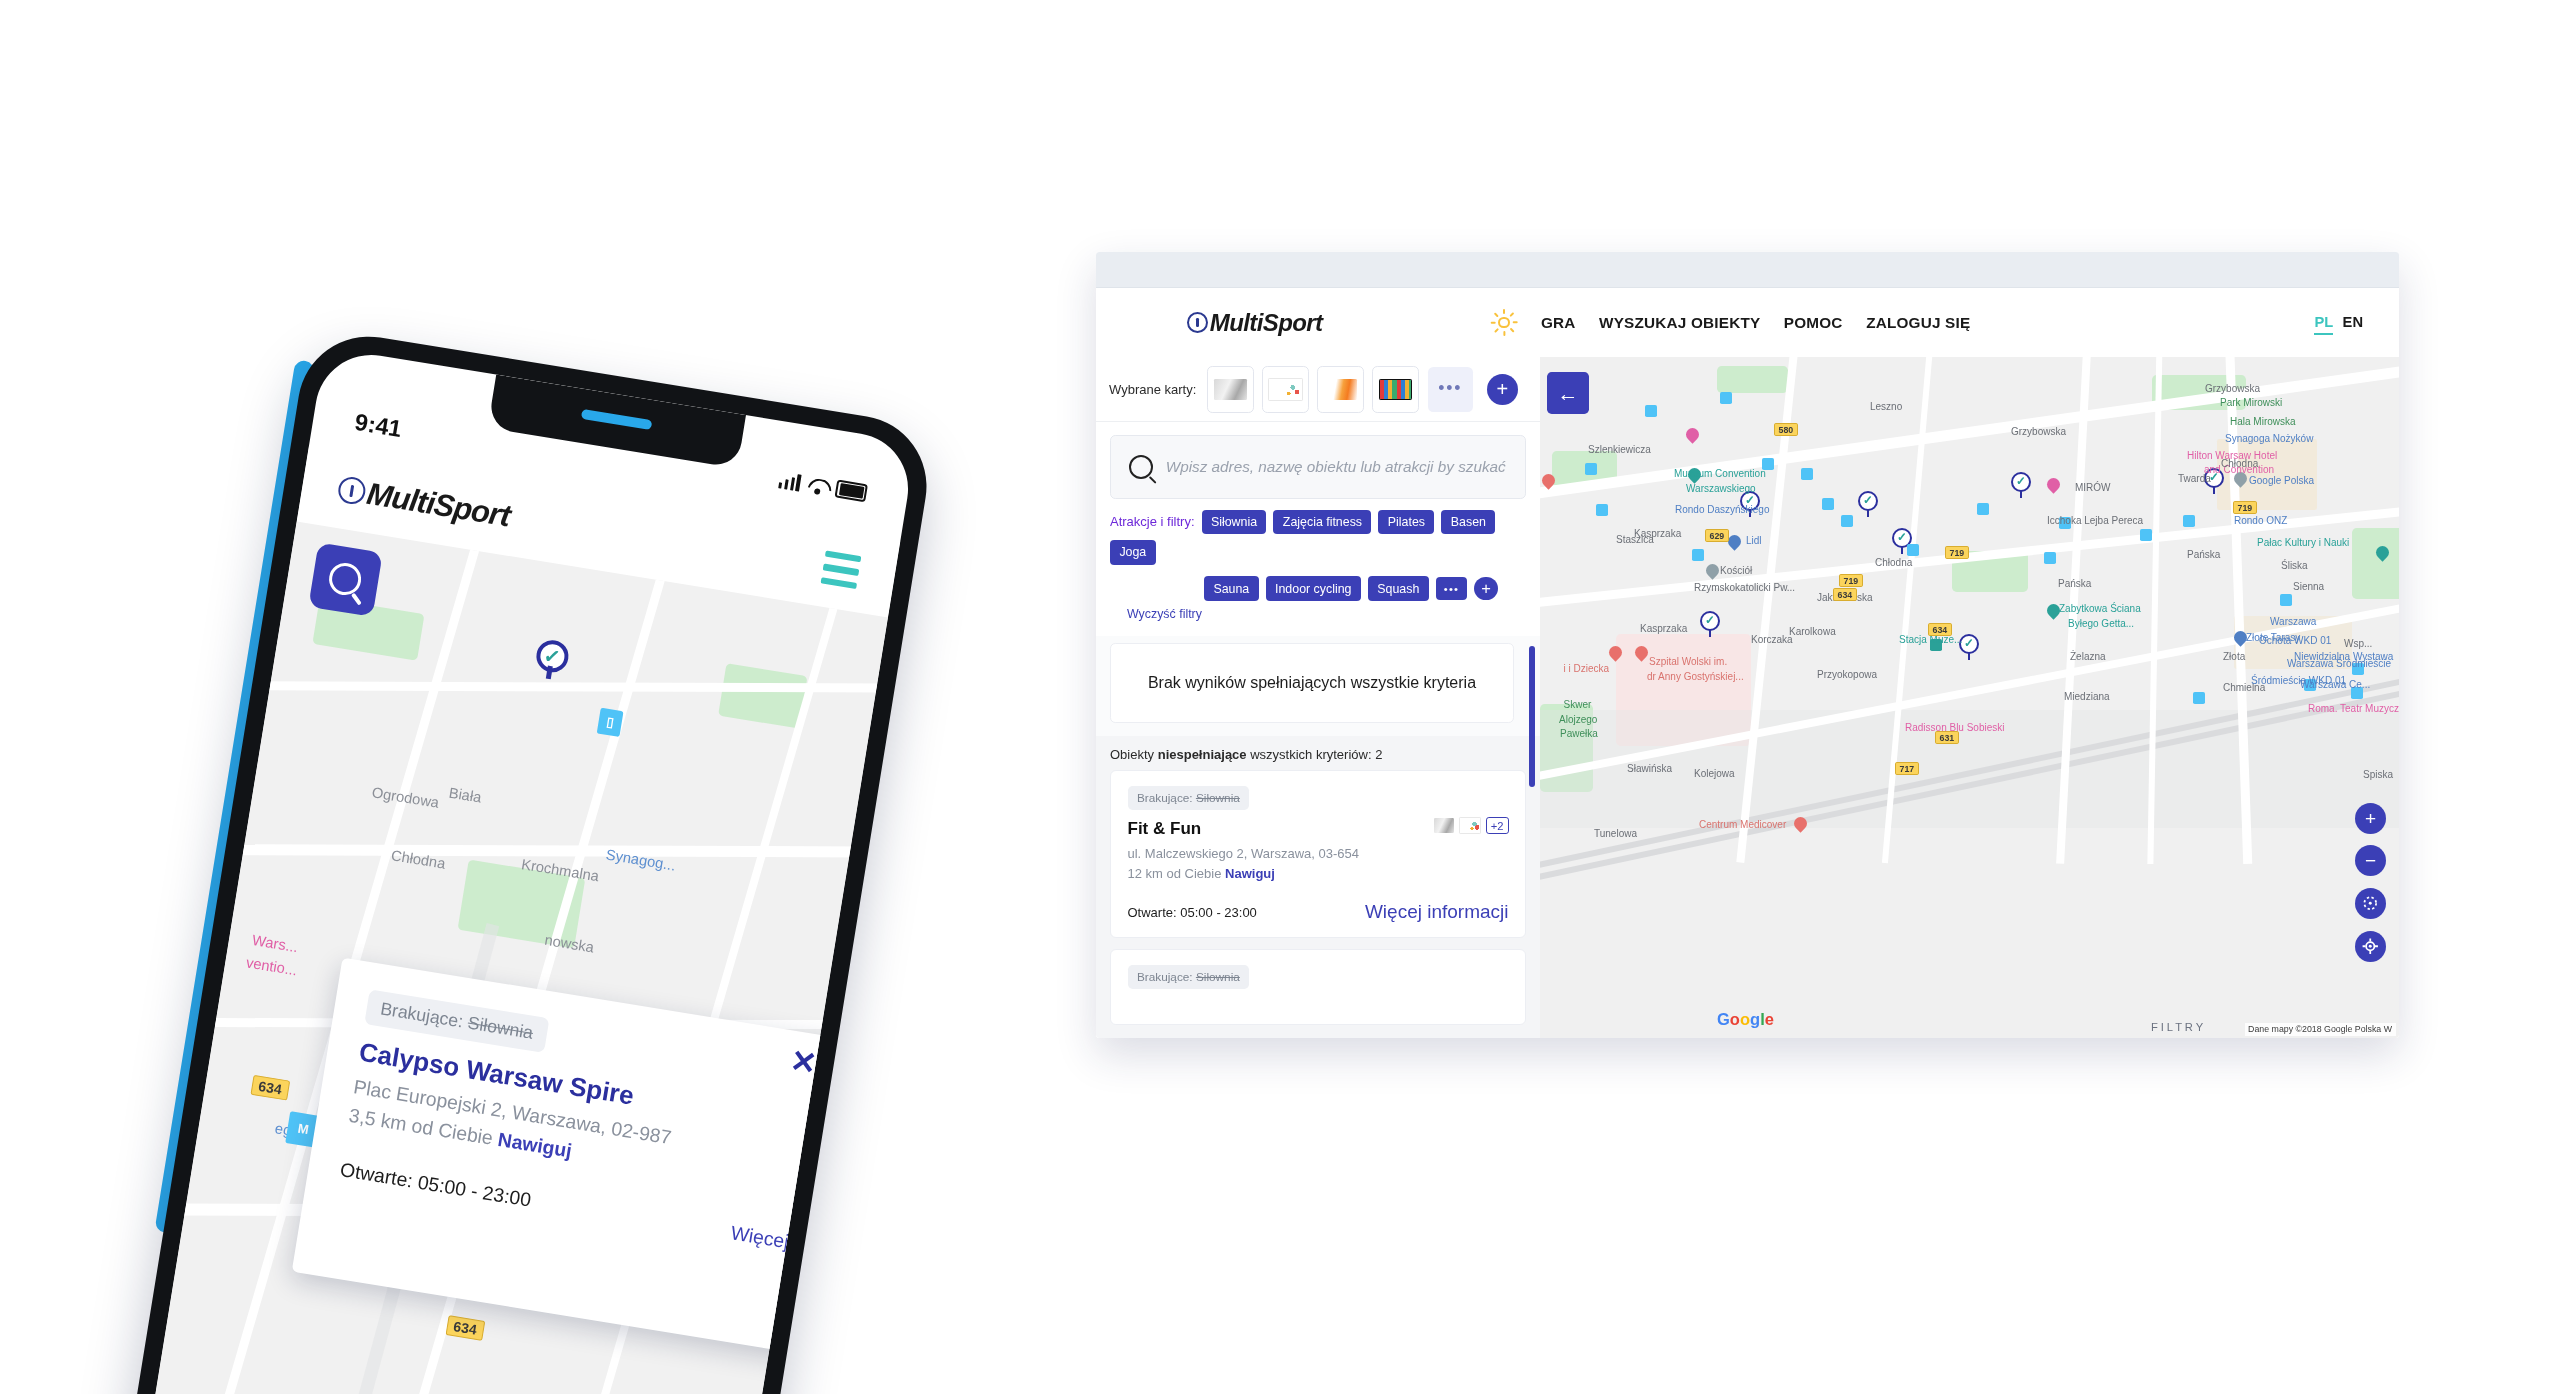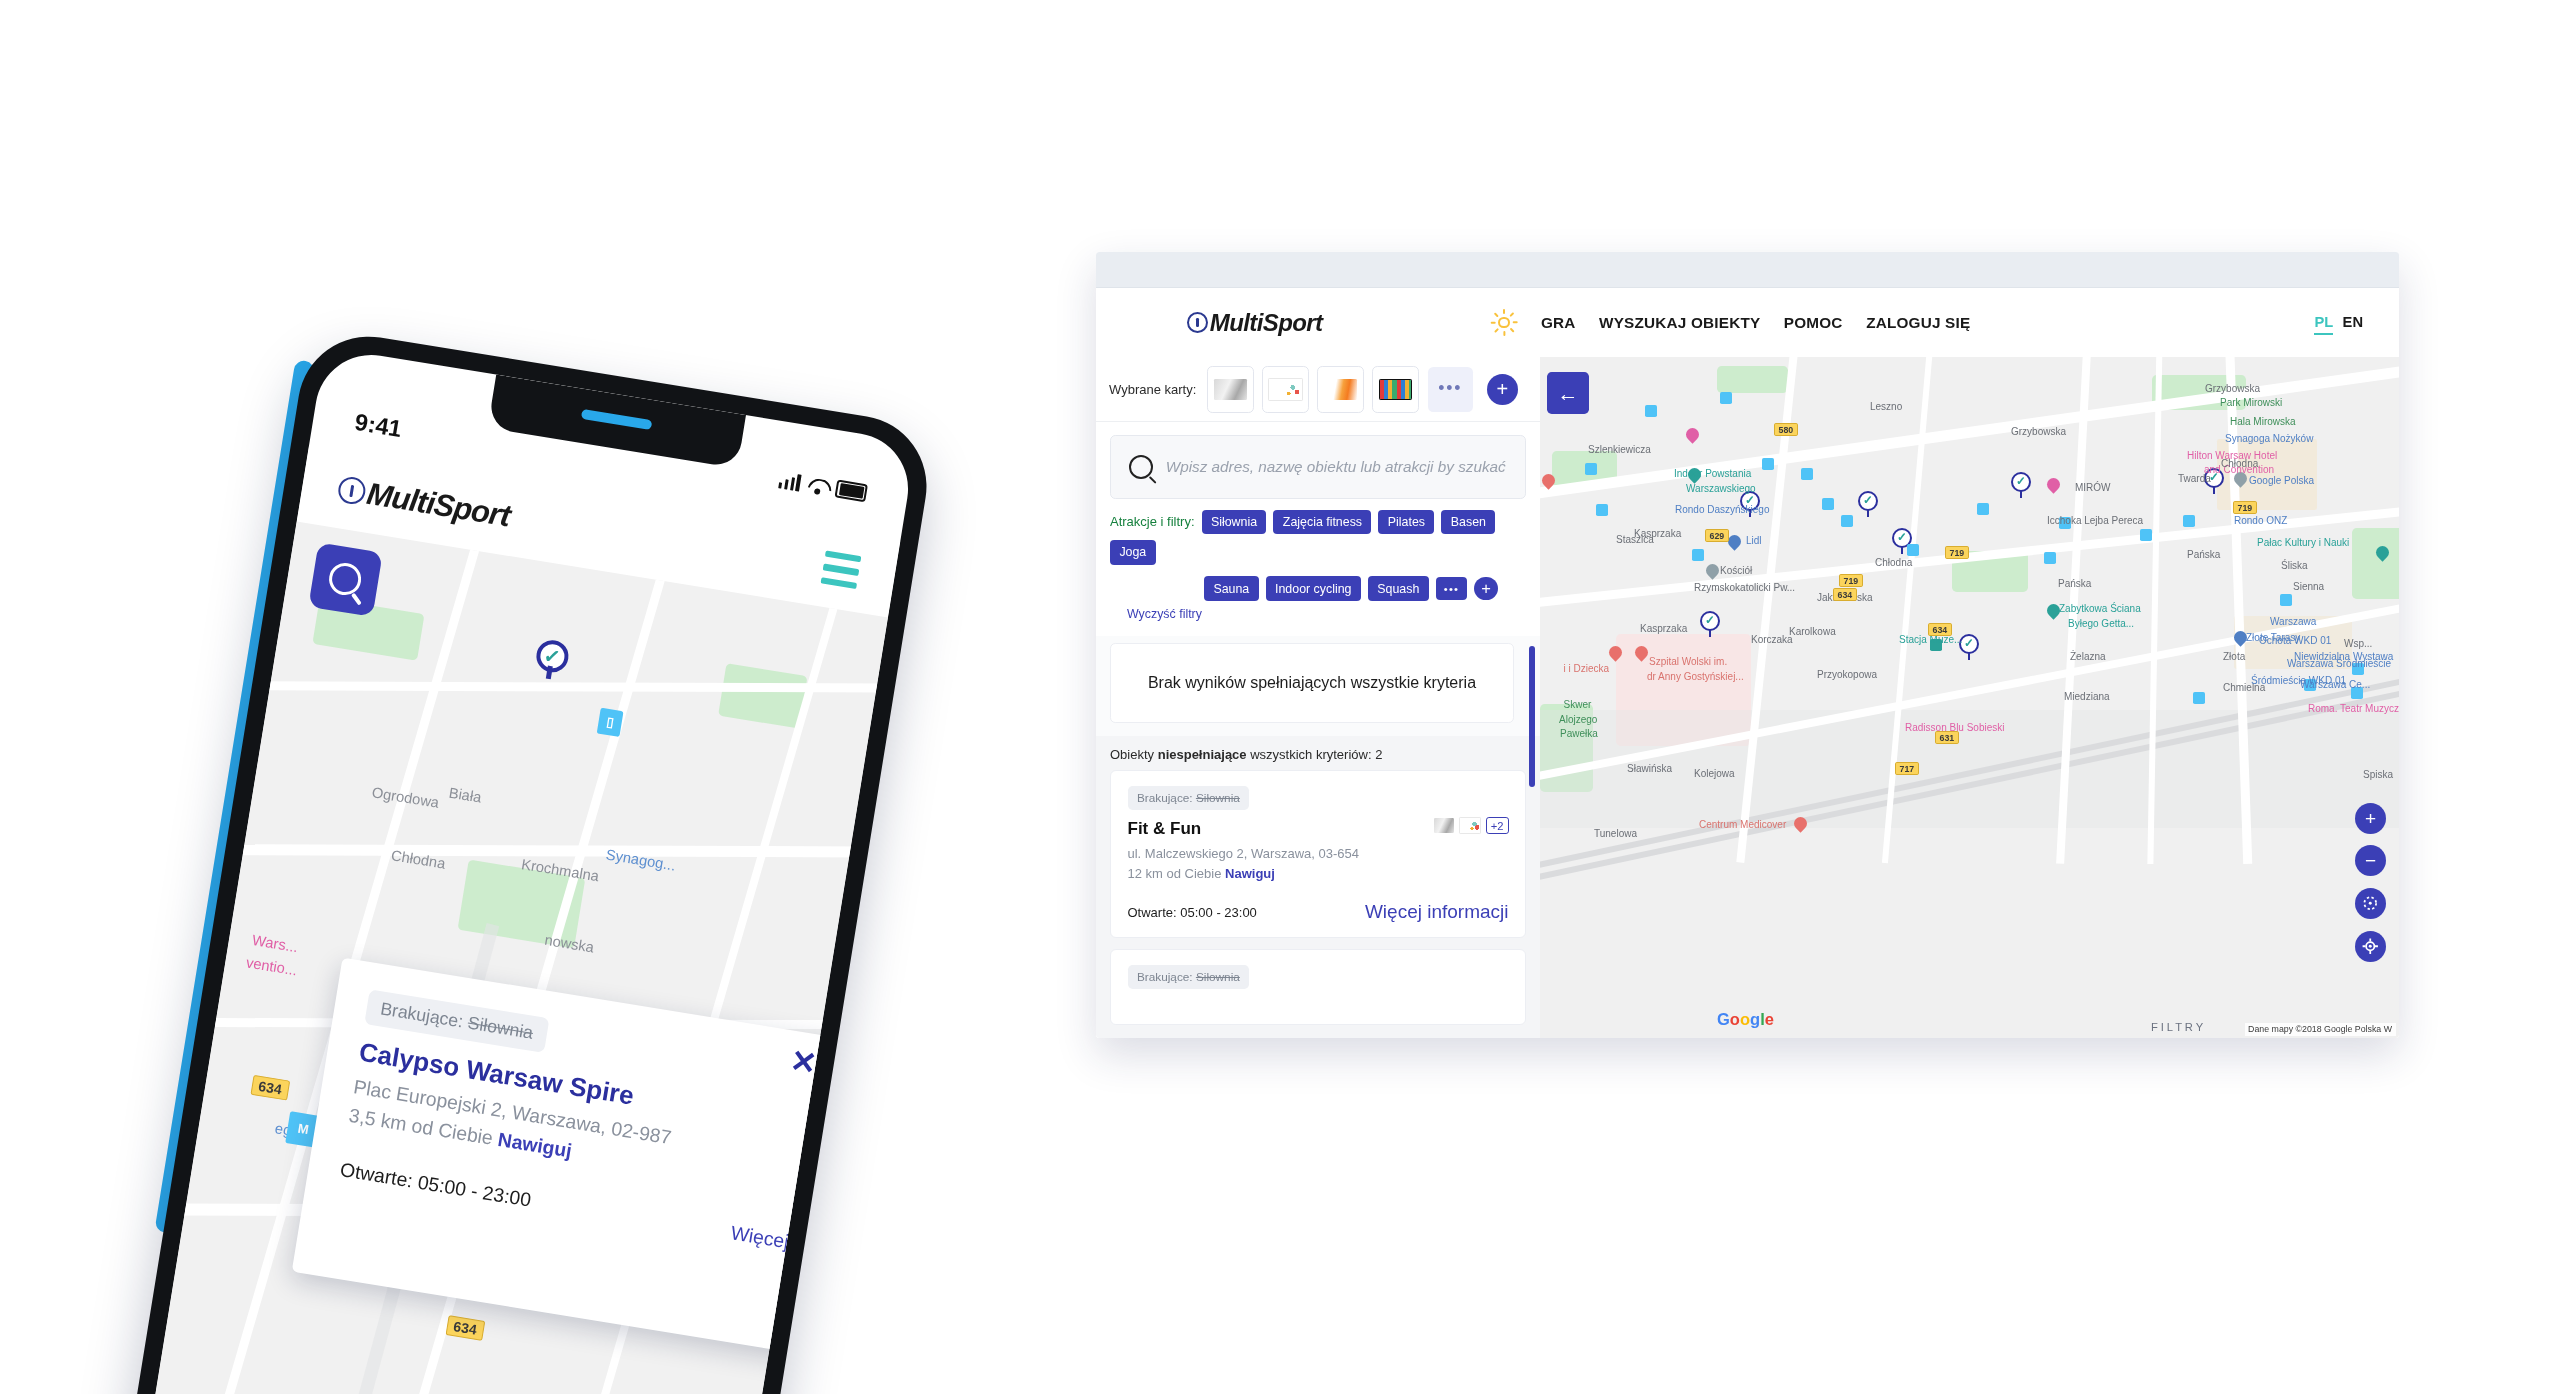--- a/index.html
+++ b/index.html
@@ -60,21 +60,21 @@
   .search-wrap{background:#fff;padding:13px 14px 5.9px 14px;}
   .search-box{height:62px;background:#f7f8fa;border:0.6px solid #e6e9ef;border-radius:5.3px;
               display:flex;align-items:center;padding:0 17.7px;}
   .mag{width:20px;height:20px;border:2.4px solid #222;border-radius:50%;position:relative;flex:none;}
   .mag::after{content:"";position:absolute;right:-6.5px;bottom:-4.7px;width:9.4px;height:2.4px;
               background:#222;transform:rotate(45deg);border-radius:1.2px;}
   .search-ph{margin-left:13px;font-size:15.3px;font-style:italic;color:#9aa1ad;}
 
   .filters{background:#fff;padding:4.7px 14px 15.3px 14px;display:flex;flex-wrap:wrap;
            align-items:center;gap:5.9px 7px;}
-  .filters-label{font-size:13px;color:#15803d;white-space:nowrap;}
+  .filters-label{font-size:13px;color:#6d28d9;white-space:nowrap;}
   .chip{background:#3b3fb6;color:#fff;font-size:12.4px;border-radius:4.1px;padding:5.3px 9.4px;
         white-space:nowrap;cursor:pointer;}
   .chip.dots{padding:5.3px 8.2px;font-size:11.2px;letter-spacing:1.2px;}
   .chip.plus{width:23.5px;height:23.5px;border-radius:50%;padding:0;display:flex;
              align-items:center;justify-content:center;font-size:16.5px;}
   .clear-filters{font-size:12.4px;color:#3b3fb6;cursor:pointer;white-space:nowrap;margin-left:17px;}
 
   .res-head{padding:11.8px 14px 9.4px 14px;font-size:13px;color:#2a2a2a;line-height:1.45;}
   .res-empty-wrap{background:#fafbfc;padding:7px 26px 13px 14px;position:relative;}
   .res-empty{background:#fff;border:0.6px solid #eceef3;border-radius:5.3px;height:78px;
@@ -465,21 +465,21 @@
           <div class="mlabel teal" style="left: 359px; top: 277px;">Stacja Muze...</div>
           <div class="mlabel pink" style="left: 365px; top: 365px;">Radisson Blu Sobieski</div>
           <div class="mlabel red" style="left: 159px; top: 462px;">Centrum Medicover</div>
           <div class="mlabel" style="left: 54px; top: 471px;">Tunelowa</div>
           <div class="mlabel blue" style="left: 719px; top: 278px;">Ochota WKD 01</div>
           <div class="mlabel blue" style="left: 730px; top: 259px;">Warszawa</div>
           <div class="mlabel blue" style="left: 754px; top: 294px;">Niewidzialna Wystawa</div>
           <div class="mlabel blue" style="left: 711px; top: 318px;">Śródmieście WKD 01</div>
           <div class="mlabel pink" style="left: 647px; top: 93px;">Hilton Warsaw Hotel</div>
           <div class="mlabel pink" style="left: 664px; top: 107px;">and Convention</div>
-          <div class="mlabel teal" style="left: 134px; top: 111px;">Indoor Powstania</div>
+          <div class="mlabel teal" style="left: 134px; top: 111px;">Muzeum Convention</div>
           <div class="mlabel teal" style="left: 146px; top: 126px;">Warszawskiego</div>
           <div class="mlabel" style="left: 681px; top: 101px;">Chłodna</div>
           <div class="mlabel blue" style="left: 135px; top: 147px;">Rondo Daszyńskiego</div>
           <div class="mlabel" style="left: 94px; top: 171px;">Kasprzaka</div>
           <div class="mlabel" style="left: 665px; top: 26px;">Grzybowska</div>
           <div class="mlabel" style="left: 277px; top: 235px;">Jaktorowska</div>
           <div class="mlabel" style="left: 335px; top: 200px;">Chłodna</div>
           <div class="mlabel" style="left: 804px; top: 281px;">Wsp...</div>
           <div class="mlabel" style="left: 823px; top: 412px;">Spiska</div>
         </div>

